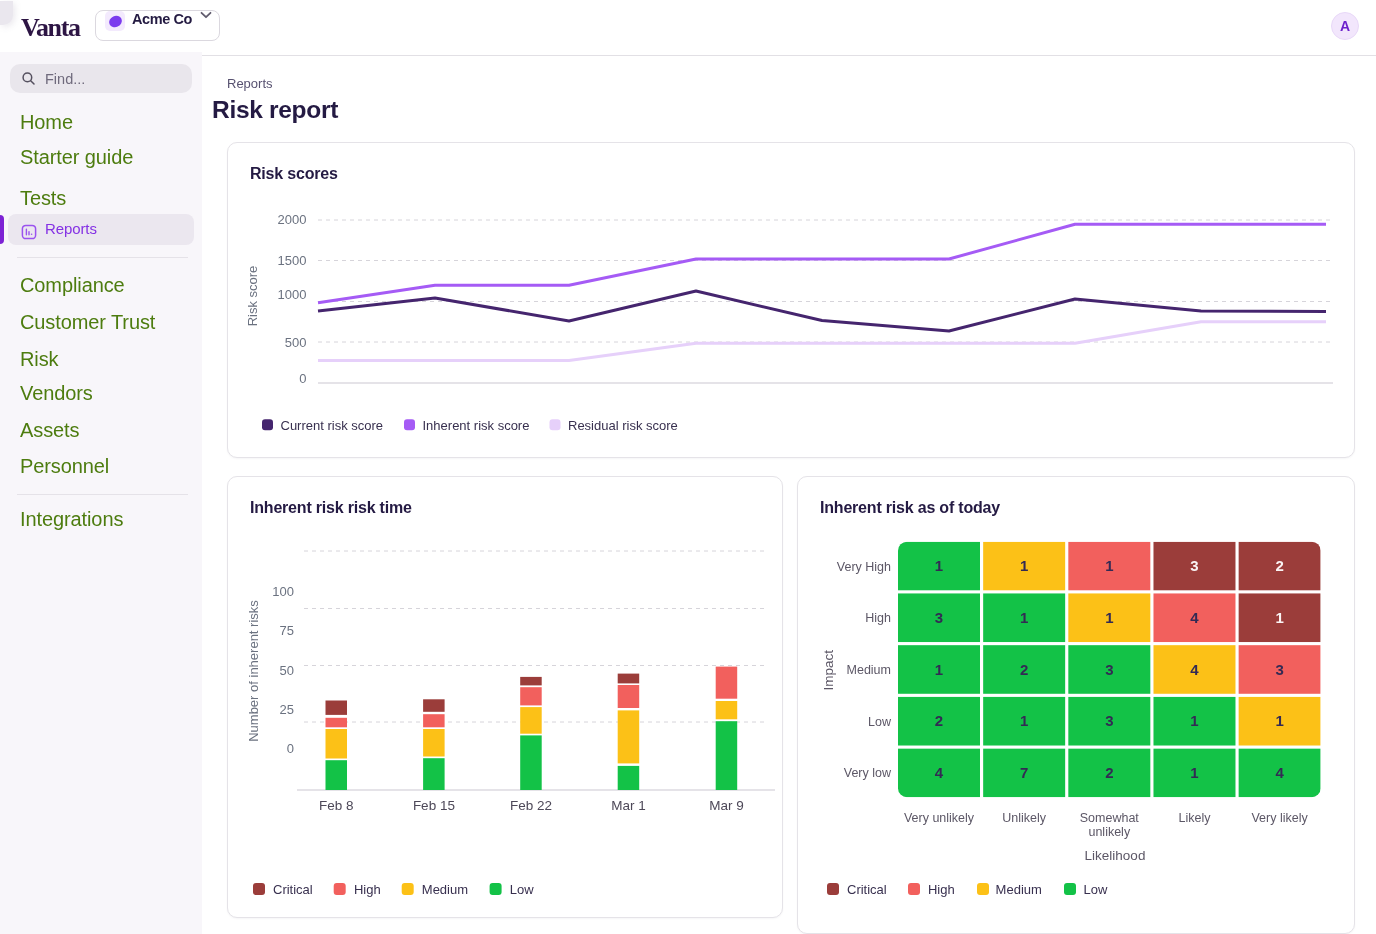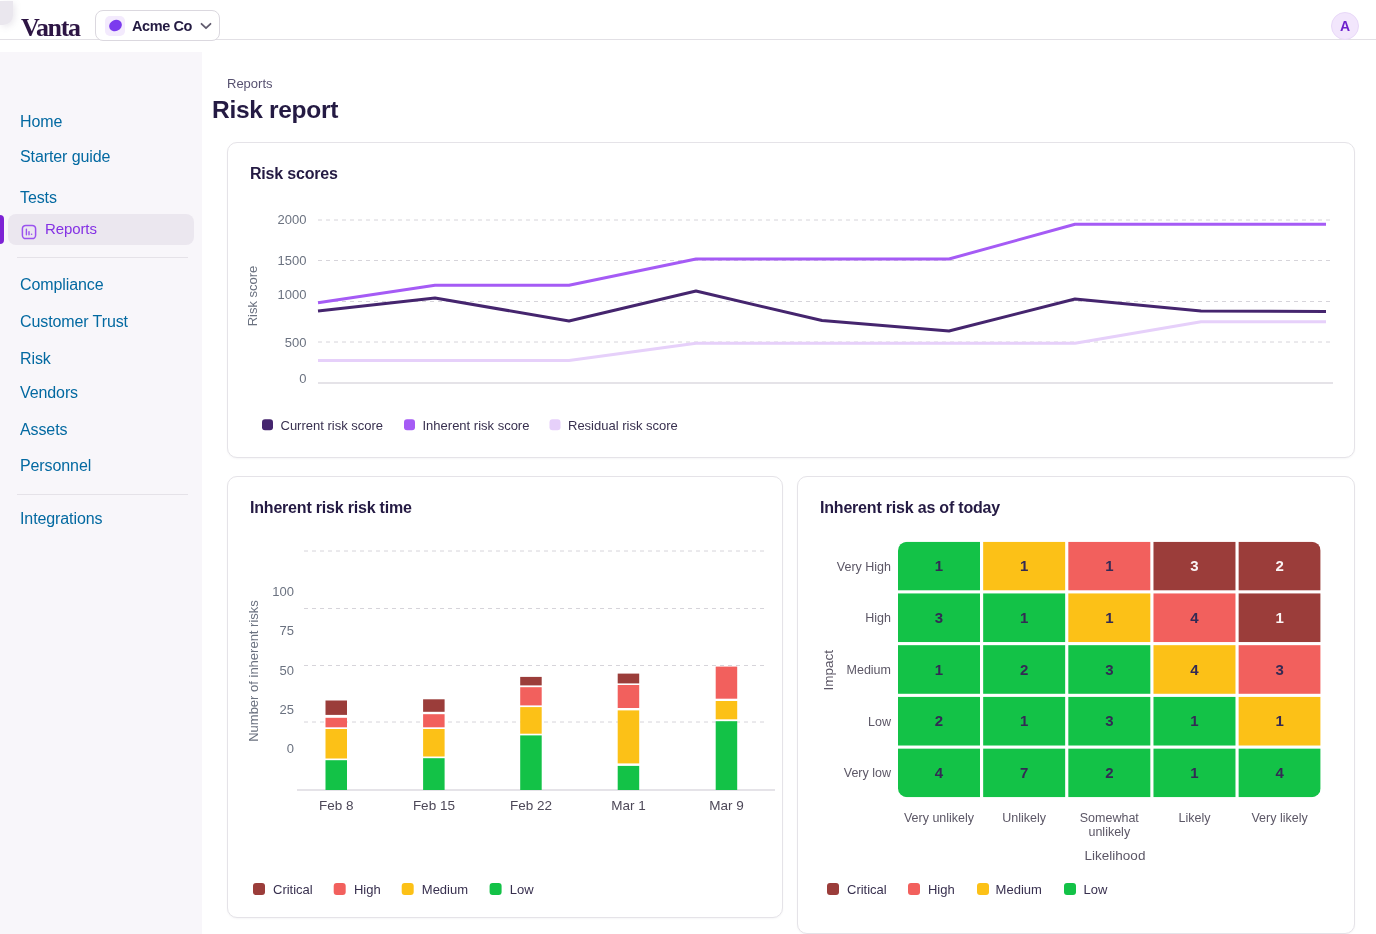--- a/index.html
+++ b/index.html
@@ -1,34 +1,34 @@
 <!DOCTYPE html>
 <html><head>
 <meta charset="utf-8">
 <style>
   * { margin:0; padding:0; box-sizing:border-box; }
   html,body { width:1376px; height:934px; background:#fff; font-family:"Liberation Sans", sans-serif; overflow:hidden; }
   #app { position:relative; width:1376px; height:934px; }
 
   
-  #header { position:absolute; left:0; top:0; width:1376px; height:40px; background:#fff; border-bottom:1px solid #e2e0e5; }
+  #header { position:absolute; left:0; top:0; width:1376px; height:56px; background:#fff; border-bottom:1px solid #e2e0e5; }
   #cornerblob { position:absolute; left:0; top:1px; width:13px; height:24px; background:#eae7ee; box-shadow:2px 2px 6px rgba(120,110,140,0.15); border-radius:0 0 10px 0; }
   #logo { position:absolute; left:21px; top:13px; font-family:"Liberation Serif", serif; font-weight:bold; font-size:26px; letter-spacing:-1.4px; color:#2d1544; }
-  #chip { position:absolute; left:95px; top:10px; width:125px; height:31px; background:#fff; border:1px solid #dbd8df; border-radius:8px; display:flex; align-items:center; padding-left:9px; }
+  #chip { position:absolute; left:95px; top:10px; width:125px; height:31px; background:#fff; border:1px solid #dbd8df; border-radius:8px; display:flex; align-items:flex-start; padding-left:9px; }
   #chipicon { width:20px; height:20px; background:#f3eafd; border-radius:5px; position:relative; }
   #chipicon span { position:absolute; left:3.5px; top:4.5px; width:13px; height:11px; background:#7b3bee; border-radius:50%; transform:rotate(-24deg); }
   #chipname { margin-left:7px; font-size:14.5px; font-weight:bold; color:#241b42; letter-spacing:-0.4px; }
   #chip svg { margin-left:8px; }
   #avatar { position:absolute; left:1331px; top:12px; width:28px; height:28px; border-radius:50%; background:#f2e6fc; border:1px solid #e8d8f8; display:flex; align-items:center; justify-content:center; font-size:14px; font-weight:bold; color:#6d21cc; }
 
   
   #sidebar { position:absolute; left:0; top:52px; width:202px; height:882px; background:#f8f6fa; }
   #search { position:absolute; left:10px; top:12px; width:182px; height:29px; background:#e9e6ec; border-radius:10px; display:flex; align-items:center; padding-left:12px; }
   #search .ph { color:#6f6a7c; font-size:14.5px; margin-left:10px; }
-  .nav { position:absolute; left:20px; height:22px; line-height:22px; font-size:16px; color:#0369a1; letter-spacing:-0.1px; }
+  .nav { position:absolute; left:20px; height:22px; line-height:22px; font-size:20px; color:#4d7c0f; letter-spacing:-0.1px; }
   #navsel { position:absolute; left:8px; top:161.7px; width:186px; height:31.7px; background:#ebe7ef; border-radius:8px; }
   #navaccent { position:absolute; left:0; top:162.7px; width:4px; height:29.3px; background:#7d22d4; border-radius:0 4px 4px 0; }
   #navsel svg { position:absolute; left:12.5px; top:10px; }
   #navsel .t { position:absolute; left:37px; top:6.5px; font-size:15px; color:#8431e4; letter-spacing:-0.1px; }
   .divider { position:absolute; left:17px; width:171px; height:1px; background:#e5e2e8; }
 
   
   #crumb { position:absolute; left:227px; top:76px; font-size:13px; color:#575170; }
   #h1 { position:absolute; left:212px; top:96px; font-size:24.5px; font-weight:bold; color:#241a43; letter-spacing:-0.3px; }
   .card { position:absolute; background:#fff; border:1px solid #e5e3e8; border-radius:10px; box-shadow:0 1px 2px rgba(20,10,40,0.04); }
@@ -51,20 +51,27 @@
         </div>
       <div id="chipname">Acme Co</div>
       <svg width="12" height="8" viewBox="0 0 12 8">
           <path d="M1.5 1.8 L6 6.2 L10.5 1.8" fill="none" stroke="#615c6e" stroke-width="1.8" stroke-linecap="round" stroke-linejoin="round"></path>
         </svg>
     </div>
     <div id="avatar">A</div>
   </div>
 
   <div id="sidebar">
+    <div id="search">
+      <svg width="13" height="13" viewBox="0 0 13 13">
+          <circle cx="5.4" cy="5.4" r="4.3" fill="none" stroke="#55505f" stroke-width="1.5"></circle>
+          <path d="M8.7 8.7 L12 12" stroke="#55505f" stroke-width="1.5" stroke-linecap="round"></path>
+        </svg>
+      <span class="ph">Find...</span>
+    </div>
     <div class="nav" style="top:58.8px">Home</div>
     <div class="nav" style="top:94.3px">Starter guide</div>
     <div class="nav" style="top:135px">Tests</div>
     <div id="navsel">
       <svg width="16" height="16" viewBox="0 0 16 16">
         <rect x="1.4" y="1.4" width="13.2" height="13.2" rx="3.4" fill="none" stroke="#9a52ef" stroke-width="1.5"></rect>
         <path d="M5.4 5.2 L5.4 10.8 M8 7.6 L8 10.8" fill="none" stroke="#9a52ef" stroke-width="1.4" stroke-linecap="round"></path>
         <circle cx="10.6" cy="10.2" r="0.8" fill="#9a52ef"></circle>
       </svg>
       <span class="t">Reports</span>

